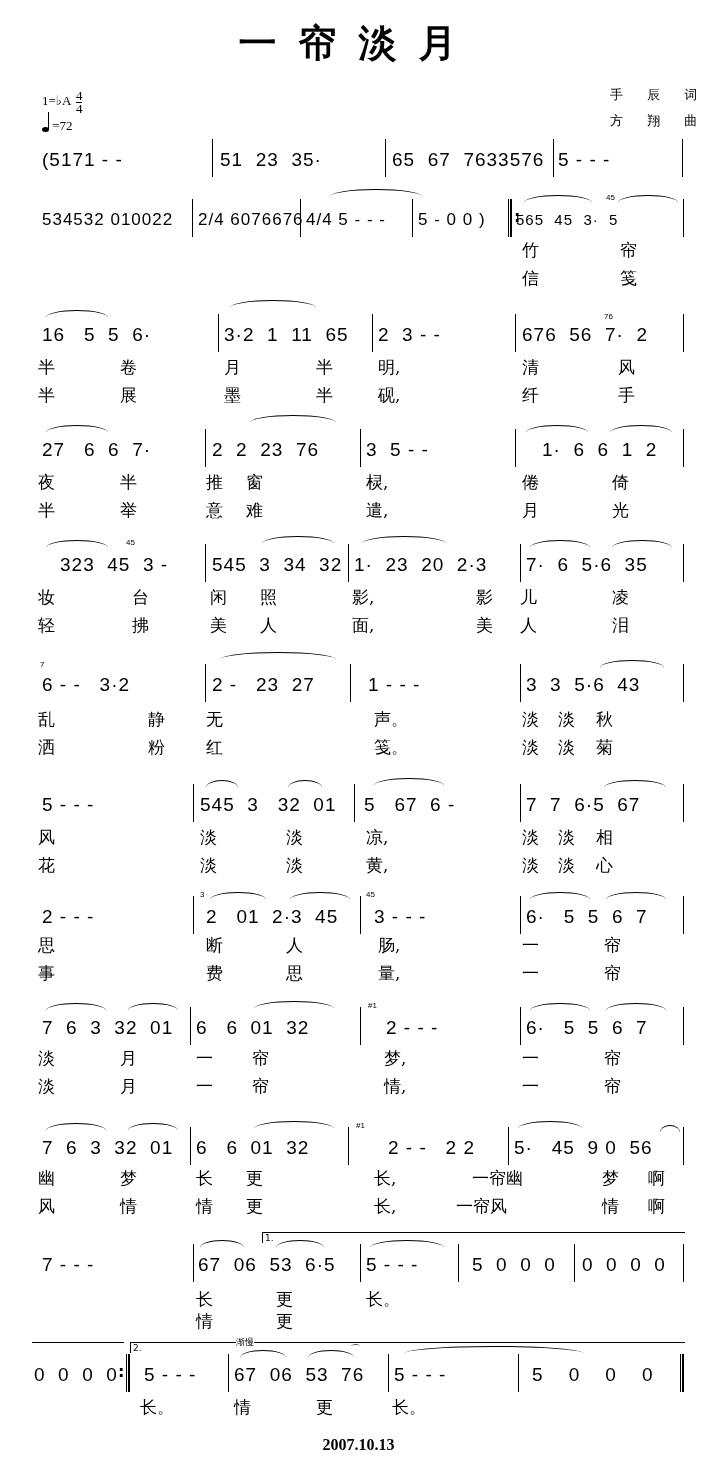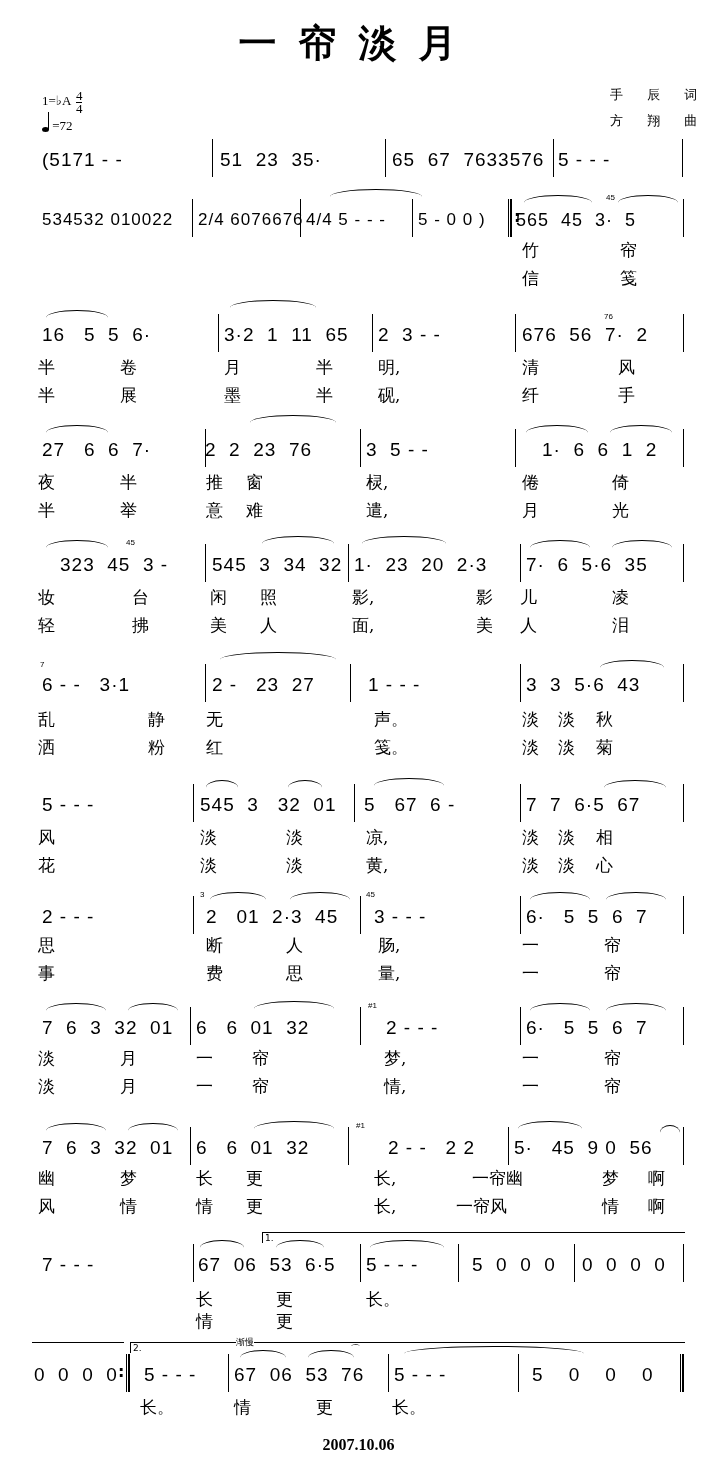--- a/index.html
+++ b/index.html
@@ -71,21 +71,21 @@
   <div class="measure" style="left:198px;font-size:17px">2/4 6076676</div>
   <div class="bar" style="left:300px"></div>
   <div class="slur" style="left:330px;top:-16px;width:92px"></div>
   <div class="measure" style="left:306px;font-size:17px">4/4 5 - - -</div>
   <div class="bar" style="left:412px"></div>
   <div class="measure" style="left:418px;font-size:17px">5 - 0 0 )</div>
   <div class="bar double repeat-start" style="left:508px"></div>
   <div class="slur" style="left:524px;top:-10px;width:68px"></div>
   <div class="grace" style="left:606px;top:-12px">45</div>
   <div class="slur" style="left:618px;top:-10px;width:60px"></div>
-  <div class="measure" style="left:516px;font-size:18px">565  45  3·  5</div>
+  <div class="measure" style="left:516px;font-size:15px">565  45  3·  5</div>
   <div class="bar" style="left:683px"></div>
   <div class="lyrics" style="top:34px">
     <span class="lyr" style="left:522px">竹</span>
     <span class="lyr" style="left:620px">帘</span>
   </div>
   <div class="lyrics" style="top:62px">
     <span class="lyr" style="left:522px">信</span>
     <span class="lyr" style="left:620px">笺</span>
   </div>
 </div>
@@ -120,21 +120,21 @@
     <span class="lyr" style="left:522px">纤</span>
     <span class="lyr" style="left:618px">手</span>
   </div>
 </div>
 
 <div class="line" style="top:435px">
   <div class="slur" style="left:46px;top:-10px;width:62px"></div>
   <div class="measure" style="left:42px">27   6  6  7·</div>
   <div class="bar" style="left:205px"></div>
   <div class="slur" style="left:250px;top:-20px;width:86px"></div>
-  <div class="measure" style="left:205px">2  2  23  76</div>
+  <div class="measure" style="left:212px">2  2  23  76</div>
   <div class="bar" style="left:360px"></div>
   <div class="measure" style="left:366px">3  5 - -</div>
   <div class="bar" style="left:515px"></div>
   <div class="slur" style="left:526px;top:-10px;width:62px"></div>
   <div class="slur" style="left:610px;top:-10px;width:62px"></div>
   <div class="measure" style="left:542px">1·  6  6  1  2</div>
   <div class="bar" style="left:683px"></div>
   <div class="lyrics" style="top:36px">
     <span class="lyr" style="left:38px">夜</span>
     <span class="lyr" style="left:120px">半</span>
@@ -187,21 +187,21 @@
     <span class="lyr" style="left:260px">人</span>
     <span class="lyr" style="left:352px">面,</span>
     <span class="lyr" style="left:476px">美</span>
     <span class="lyr" style="left:520px">人</span>
     <span class="lyr" style="left:612px">泪</span>
   </div>
 </div>
 
 <div class="line" style="top:670px">
   <div class="grace" style="left:40px;top:-10px">7</div>
-  <div class="measure" style="left:42px">6 - -   3·1</div>
+  <div class="measure" style="left:42px">6 - -   3·2</div>
   <div class="bar" style="left:205px"></div>
   <div class="slur" style="left:220px;top:-18px;width:116px"></div>
   <div class="measure" style="left:212px">2 -   23  27</div>
   <div class="bar" style="left:350px"></div>
   <div class="measure" style="left:368px">1 - - -</div>
   <div class="bar" style="left:520px"></div>
   <div class="slur" style="left:600px;top:-10px;width:64px"></div>
   <div class="measure" style="left:526px">3  3  5·6  43</div>
   <div class="bar" style="left:683px"></div>
   <div class="lyrics" style="top:38px">
@@ -408,13 +408,13 @@
   <div class="measure" style="left:532px">5    0    0    0</div>
   <div class="bar double" style="left:680px"></div>
   <div class="lyrics" style="top:36px">
     <span class="lyr" style="left:140px">长。</span>
     <span class="lyr" style="left:234px">情</span>
     <span class="lyr" style="left:316px">更</span>
     <span class="lyr" style="left:392px">长。</span>
   </div>
 </div>
 
-<div class="date">2007.10.06</div>
+<div class="date">2007.10.13</div>
 
 </body></html>

